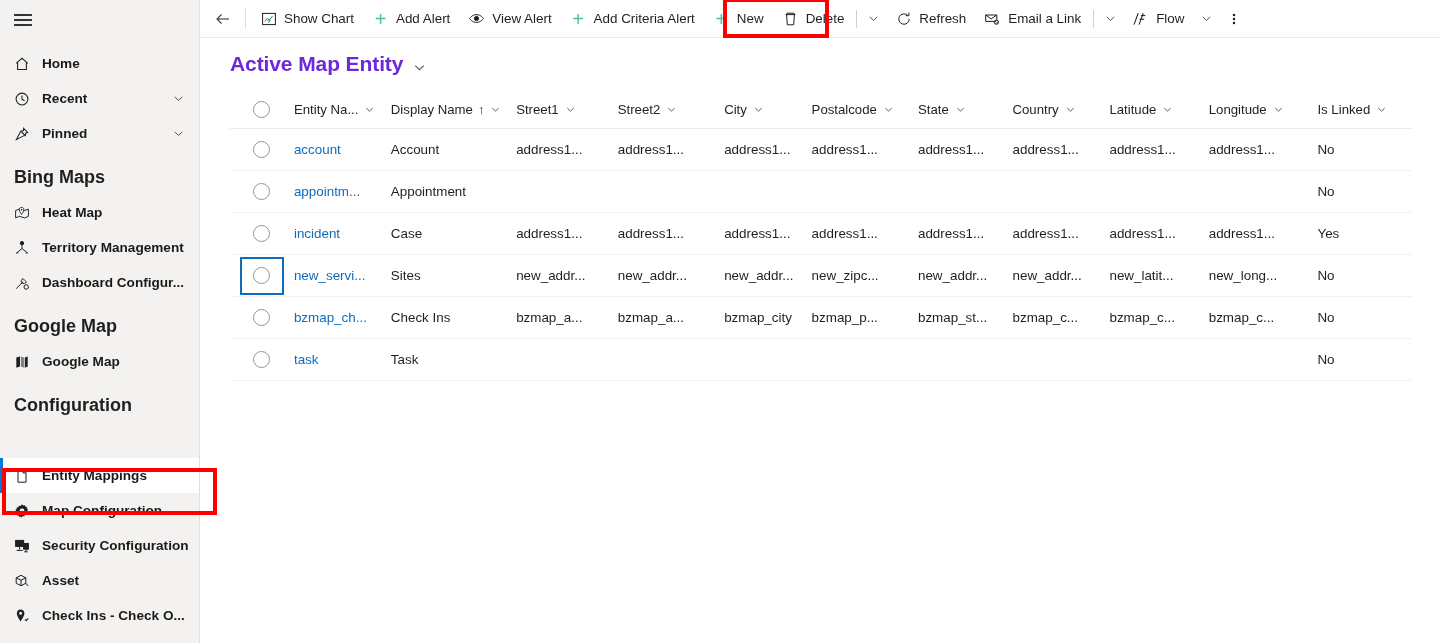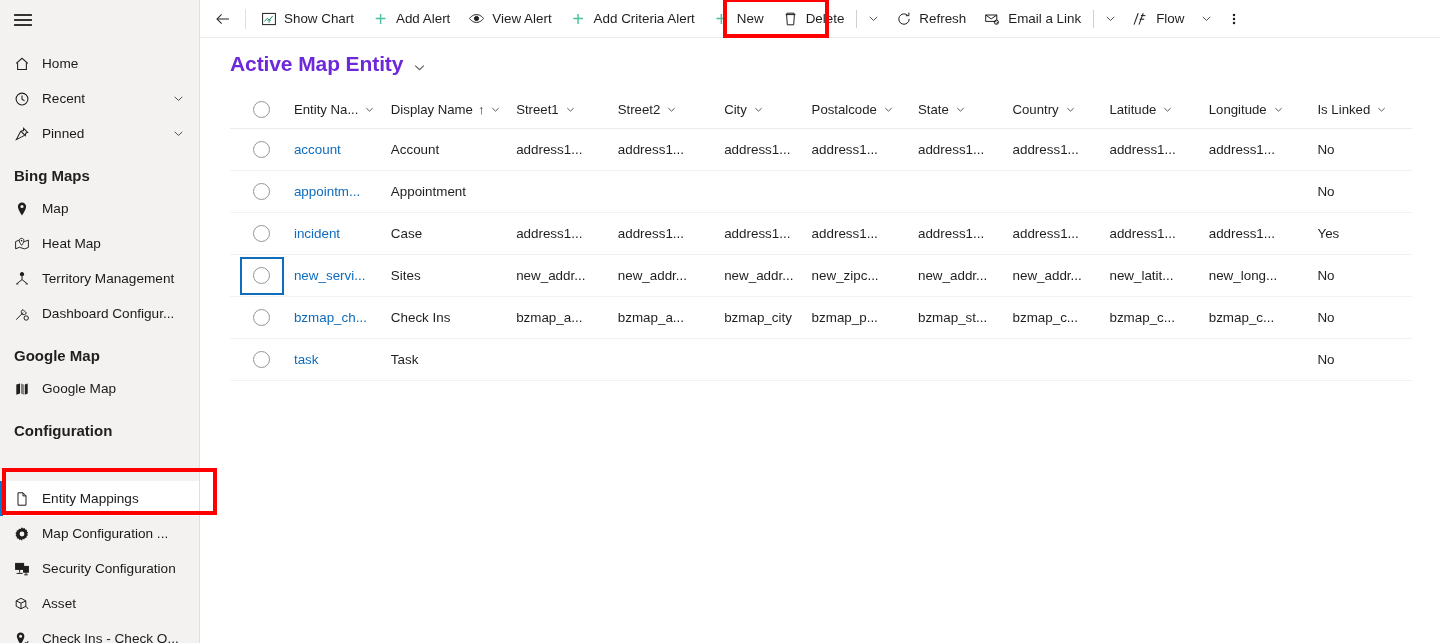--- a/index.html
+++ b/index.html
@@ -59,24 +59,25 @@
     width: 22px; min-width: 22px;
     display: flex; align-items: center; justify-content: flex-start;
     color: #201f1e;
   }
   .nav-item .lbl {
     flex: 1;
     white-space: nowrap;
     overflow: hidden;
     text-overflow: ellipsis;
     padding-left: 6px;
+    font-weight: bold;
   }
   .nav-item .chev { color: #484644; padding-right: 6px; display:flex; align-items:center;}
   .nav-group {
-    font-size: 15px;
+    font-size: 18px;
     font-weight: bold;
     color: #201f1e;
     padding: 16px 0 7px 14px;
   }
   .nav-item.selected {
     background: #ffffff;
     margin-top: 35px;
   }
   .nav-item.selected::before {
     content: "";
@@ -370,28 +371,20 @@
       <span class="lbl">Pinned</span>
       <span class="chev">
         <svg width="13" height="13" viewBox="0 0 16 16" fill="none" stroke="#484644" stroke-width="1.15">
             <path d="M3.4 6 8 10.4 12.6 6"></path>
           </svg>
       </span>
     </div>
 
     <div class="nav-group">Bing Maps</div>
 
-    <div class="nav-item">
-      <span class="ico">
-        <svg width="16" height="16" viewBox="0 0 16 16" fill="#201f1e">
-          <path d="M8 1.5c-2.3 0-4.1 1.8-4.1 4 0 3 4.1 9 4.1 9s4.1-6 4.1-9c0-2.2-1.8-4-4.1-4zm0 5.6a1.6 1.6 0 1 1 0-3.2 1.6 1.6 0 0 1 0 3.2z"></path>
-        </svg>
-      </span>
-      <span class="lbl">Map</span>
-    </div>
 
     <div class="nav-item">
       <span class="ico">
         <svg width="16" height="16" viewBox="0 0 16 16" fill="none" stroke="#201f1e" stroke-width="0.95">
           <path d="M1.6 5.6 5.4 4l5.2 1.6 3.8-1.5v7.3l-3.8 1.5-5.2-1.6-3.8 1.5z"></path>
           <path d="M7.6 2.3c-1.3 0-2.3 1-2.3 2.3 0 1.7 2.3 4.8 2.3 4.8s2.3-3.1 2.3-4.8c0-1.3-1-2.3-2.3-2.3z" fill="#fff"></path>
           <circle cx="7.6" cy="4.6" r="0.85" fill="#201f1e" stroke="none"></circle>
         </svg>
       </span>
       <span class="lbl">Heat Map</span>

